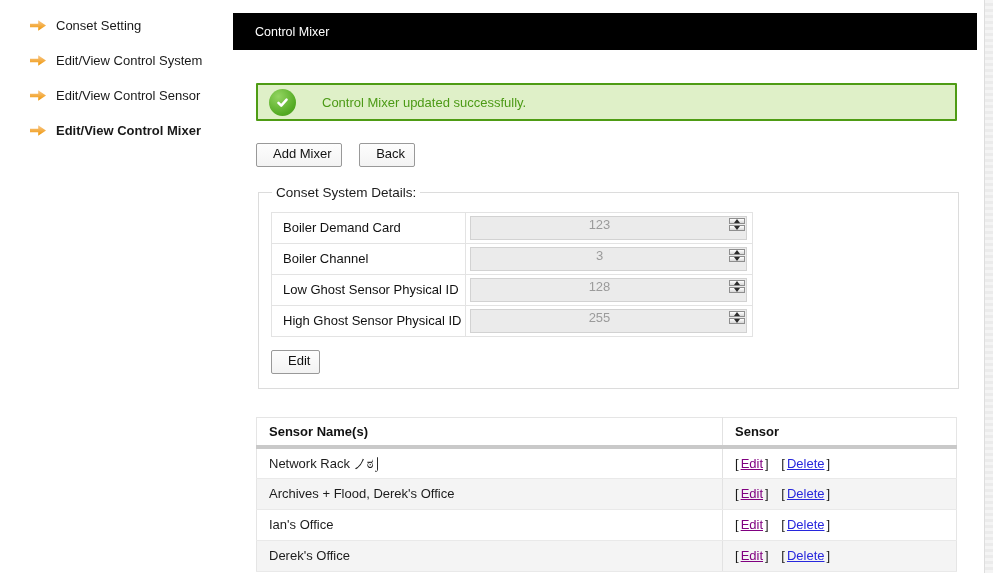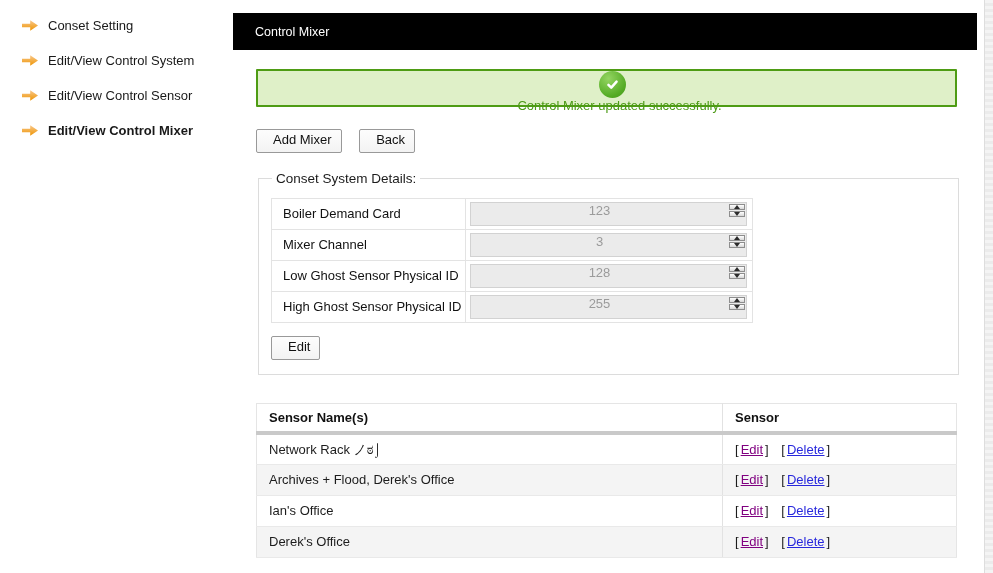--- a/index.html
+++ b/index.html
@@ -4,39 +4,39 @@
 <style>
   * { box-sizing: border-box; }
   html, body { margin: 0; padding: 0; }
   body {
     width: 993px; height: 573px; position: relative; overflow: hidden;
     background: #ffffff; color: #1c1c1c;
     font-family: "Liberation Sans", sans-serif; font-size: 13px;
   }
 
   
-  .sidebar { position: absolute; left: 0; top: 0; width: 233px; height: 100%; background: #fff; padding-top: 8px; }
+  .sidebar { position: absolute; left: 8px; top: 0; width: 233px; height: 100%; background: #fff; padding-top: 8px; }
   .side-item { display: flex; align-items: center; height: 35px; padding-left: 21px; cursor: pointer; }
   .side-item .arrow { width: 18px; height: 13px; margin-right: 9px; flex: 0 0 auto; }
   .side-item .slabel { font-size: 13px; color: #191919; white-space: nowrap; }
   .side-item.active .slabel { font-weight: bold; }
 
   
   .main { position: absolute; left: 233px; top: 0; width: 744px; height: 100%; background: #fff; }
   .titlebar {
     margin-top: 13px; height: 37px; background: #000; color: #fff;
     display: flex; align-items: center; padding-left: 22px; font-size: 12.5px;
   }
   .content { padding: 0 20px 0 23px; }
 
   
   .alert {
-    margin-top: 19px; width: 701px; height: 38px;
+    margin-top: 33px; width: 701px; height: 38px;
     background: #dff0c8; border: 2px solid #4e9c14; border-radius: 1px;
-    display: flex; align-items: center; flex-direction: column;
+    display: flex; align-items: center;
   }
   .alert-icon {
     width: 27px; height: 27px; margin-left: 11px; border-radius: 50%;
     background: radial-gradient(circle at 35% 28%, #94d562, #54ab24 68%, #46981b);
     display: flex; align-items: center; justify-content: center; flex: 0 0 auto;
   }
   .alert-icon svg { width: 15px; height: 15px; }
   .alert-text { margin-left: 26px; color: #4c9a16; font-size: 13px; }
 
   
@@ -172,21 +172,21 @@
                       <span class="tri-up"></span>
                     </button>
                   <button class="spin-btn">
                       <span class="tri-down"></span>
                     </button>
                 </span>
               </div>
             </td>
           </tr>
           <tr>
-            <td class="flabel">Mixer Channel</td>
+            <td class="flabel">Boiler Channel</td>
             <td class="fval">
               <div class="spin">
                 <input type="text" disabled="" value="3" style="">
                 <span class="spin-btns">
                   <button class="spin-btn">
                       <span class="tri-up"></span>
                     </button>
                   <button class="spin-btn">
                       <span class="tri-down"></span>
                     </button>

